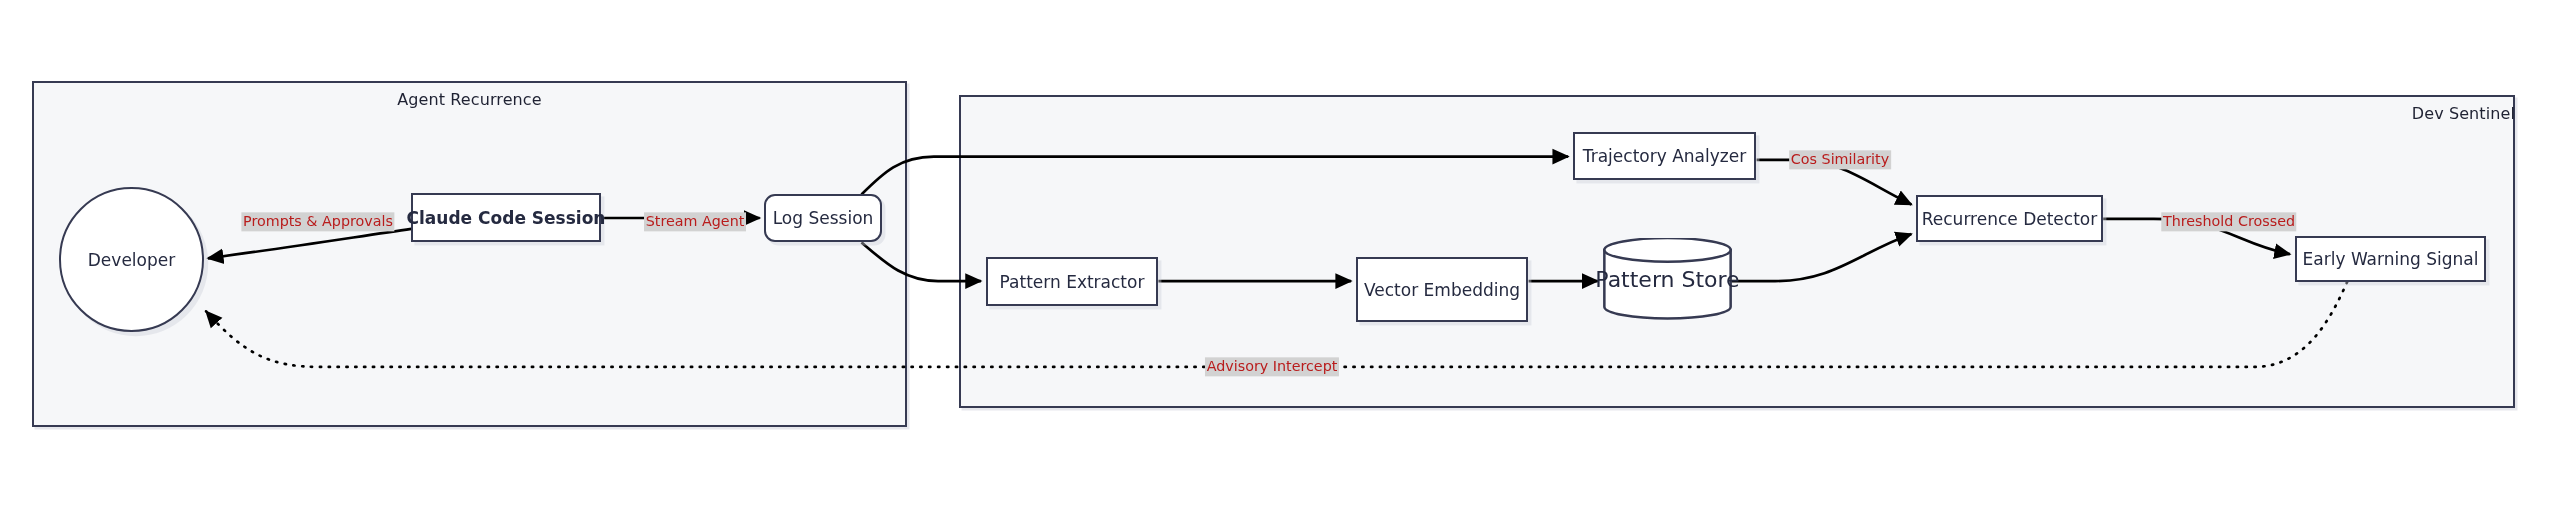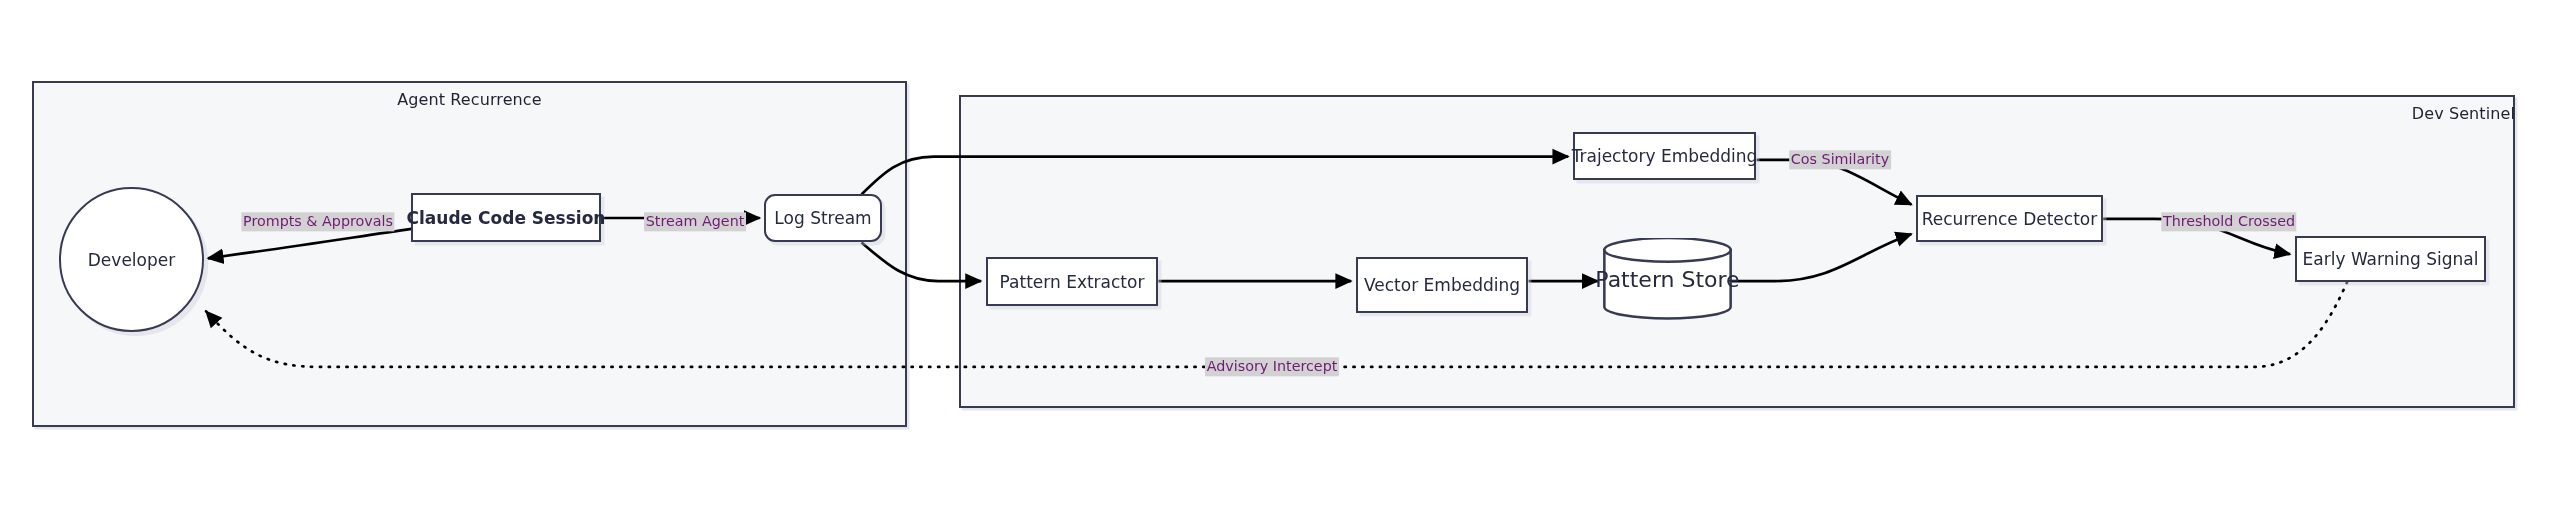--- a/index.html
+++ b/index.html
@@ -70,21 +70,21 @@
     position: relative;
     z-index: 2;
     color: #252a40;
     font-size: 22px;
     white-space: nowrap;
   }
   
   .edge-label {
     position: absolute;
     background: #d2d2d2;
-    color: #701a75;
+    color: #b91c1c;
     font-size: 14.3px;
     line-height: 17.7px;
     padding: 0.8px 1.7px;
     white-space: nowrap;
     transform: translate(-50%, -50%);
   }
 </style>
 </head>
 <body>
 
@@ -134,32 +134,32 @@
 
   <div class="node circle" id="node-developer" style="left: 59px; top: 187px; width: 145px; height: 145px;">
     <span>Developer</span>
   </div>
 
   <div class="node" id="node-claude-session" style="left: 411px; top: 193px; width: 190px; height: 49px; font-weight: bold;">
     <span>Claude Code Session</span>
   </div>
 
   <div class="node rounded" id="node-log-tailing" style="left: 764px; top: 194px; width: 118px; height: 48px;">
-    <span>Log Stream</span>
+    <span>Log Session</span>
   </div>
 
   <div class="node" id="node-trajectory" style="left: 1573px; top: 132px; width: 183px; height: 48px;">
-    <span>Trajectory Embedding</span>
+    <span>Trajectory Analyzer</span>
   </div>
 
   <div class="node" id="node-pattern-extract" style="left: 986px; top: 257px; width: 172px; height: 49px;">
     <span>Pattern Extractor</span>
   </div>
 
-  <div class="node" id="node-vector-embed" style="left: 1356px; top: 257px; width: 172px; height: 56px;">
+  <div class="node" id="node-vector-embed" style="left: 1356px; top: 257px; width: 172px; height: 65px;">
     <span>Vector Embedding</span>
   </div>
 
   <div class="node cylinder" id="node-pattern-store" style="left: 1603px; top: 238px; width: 129px; height: 82px;">
     <svg class="cyl-svg" id="cyl-svg" xmlns="http://www.w3.org/2000/svg" width="129" height="82" viewBox="0 0 153 97">
         <path d="M 1.6 14 L 1.6 81.4 A 74.9 14 0 0 0 151.4 81.4 L 151.4 14 Z" fill="#ffffff" stroke="#363a52" stroke-width="3"></path>
         <ellipse cx="76.5" cy="14" rx="74.9" ry="14" fill="#ffffff" stroke="#363a52" stroke-width="3"></ellipse>
       </svg>
     <span class="cyl-label">Pattern Store</span>
   </div>

